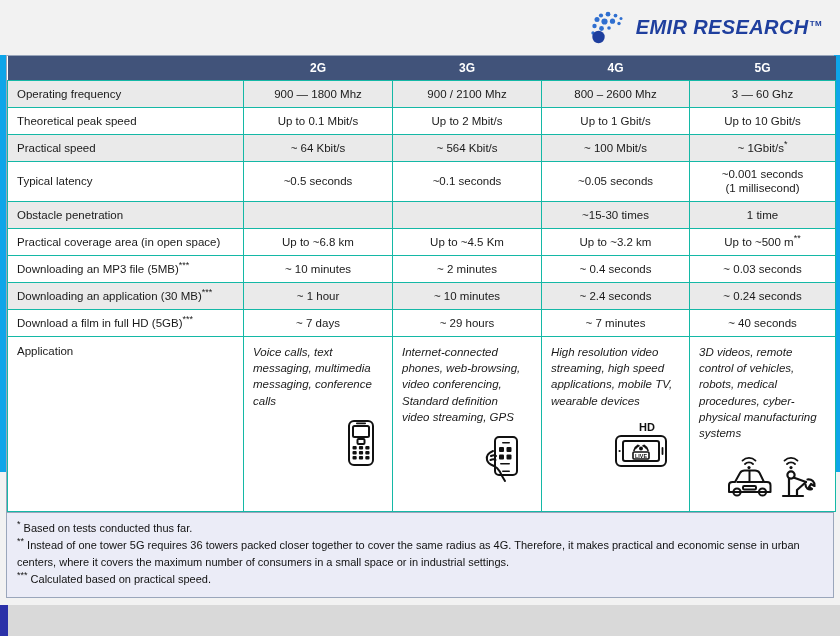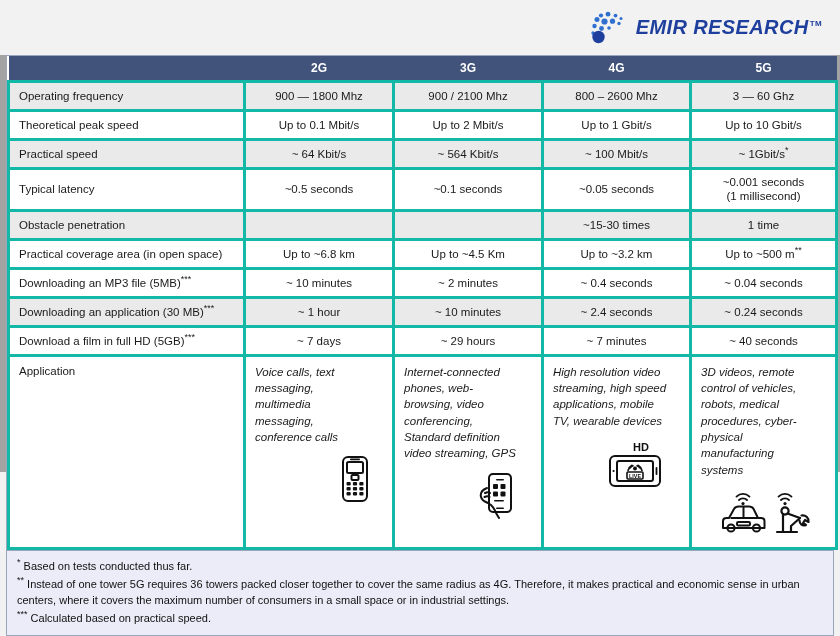--- a/index.html
+++ b/index.html
@@ -10,21 +10,21 @@
     width: 840px;
     height: 636px;
     background: #f2f2f2;
     font-family: "Liberation Sans", sans-serif;
     overflow: hidden;
   }
   .page {
     position: relative;
     width: 840px;
     height: 472px;
-    background: #a3a3a3;
+    background: #0ea5e9;
     box-sizing: border-box;
   }
 
   
   .brandbar {
     height: 55px;
     display: flex;
     align-items: center;
     justify-content: flex-end;
     padding-right: 18px;
@@ -88,21 +88,21 @@
     height: 24px;
     padding: 0;
     text-align: center;
     border: none;
   }
   table.cmp thead th.corner {
     background: #41537a;
   }
 
   table.cmp tbody td {
-    border: 3px solid #14b8a6;
+    border: 1px solid #14b8a6;
     padding: 5px 8px;
     height: 16px;
     vertical-align: middle;
     text-align: center;
     font-size: 11.5px;
     line-height: 1.25;
     background: #ffffff;
   }
   table.cmp tbody td.label {
     text-align: left;
@@ -113,21 +113,21 @@
   }
 
   
   table.cmp tbody tr.approw td {
     vertical-align: top;
     text-align: left;
     background: #ffffff;
     height: 152px;
     padding-top: 7px;
     padding-left: 9px;
-    padding-right: 22px;
+    padding-right: 16px;
     margin-left: 12px;
   }
   .app-text {
     line-height: 1.42;
     font-size: 11.5px;
     font-style: italic;
   }
   .app-icon {
     display: flex;
     justify-content: flex-end;
@@ -266,21 +266,21 @@
             <td>Up to ~6.8 km</td>
             <td>Up to ~4.5 Km</td>
             <td>Up to ~3.2 km</td>
             <td>Up to ~500 m<sup class="ast">**</sup></td>
           </tr>
           <tr>
             <td class="label">Downloading an MP3 file (5MB)<sup class="ast">***</sup></td>
             <td>~ 10 minutes</td>
             <td>~ 2 minutes</td>
             <td>~ 0.4 seconds</td>
-            <td>~ 0.04 seconds</td>
+            <td>~ 0.03 seconds</td>
           </tr>
           <tr class="alt">
             <td class="label">Downloading an application (30 MB)<sup class="ast">***</sup></td>
             <td>~ 1 hour</td>
             <td>~ 10 minutes</td>
             <td>~ 2.4 seconds</td>
             <td>~ 0.24 seconds</td>
           </tr>
           <tr>
             <td class="label">Download a film in full HD (5GB)<sup class="ast">***</sup></td>

